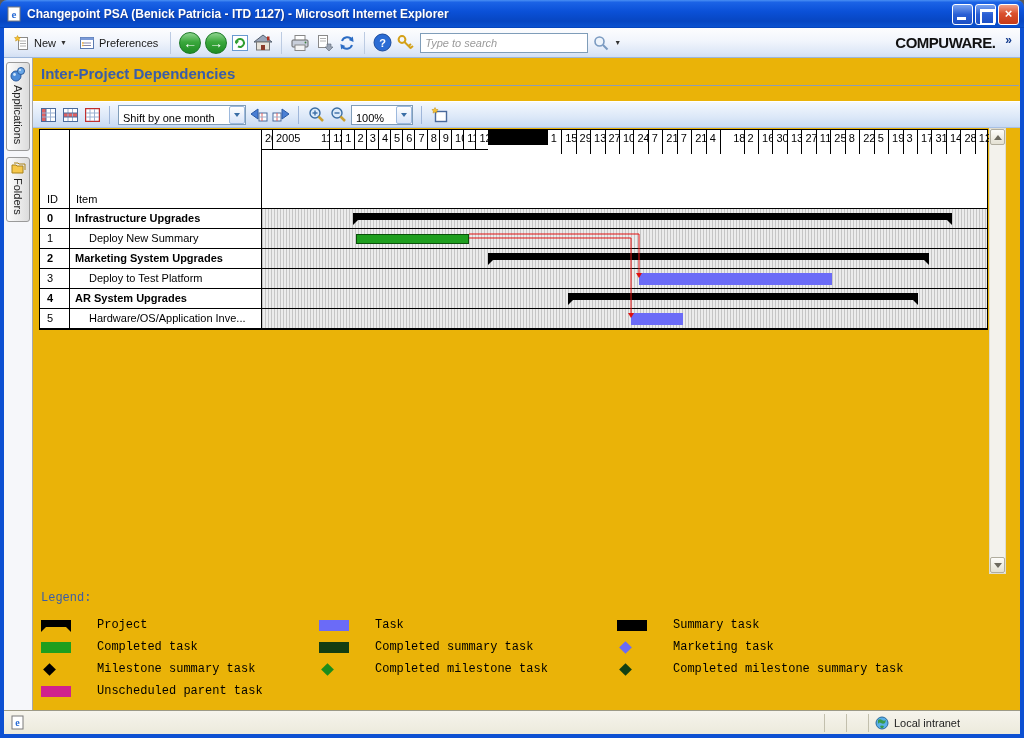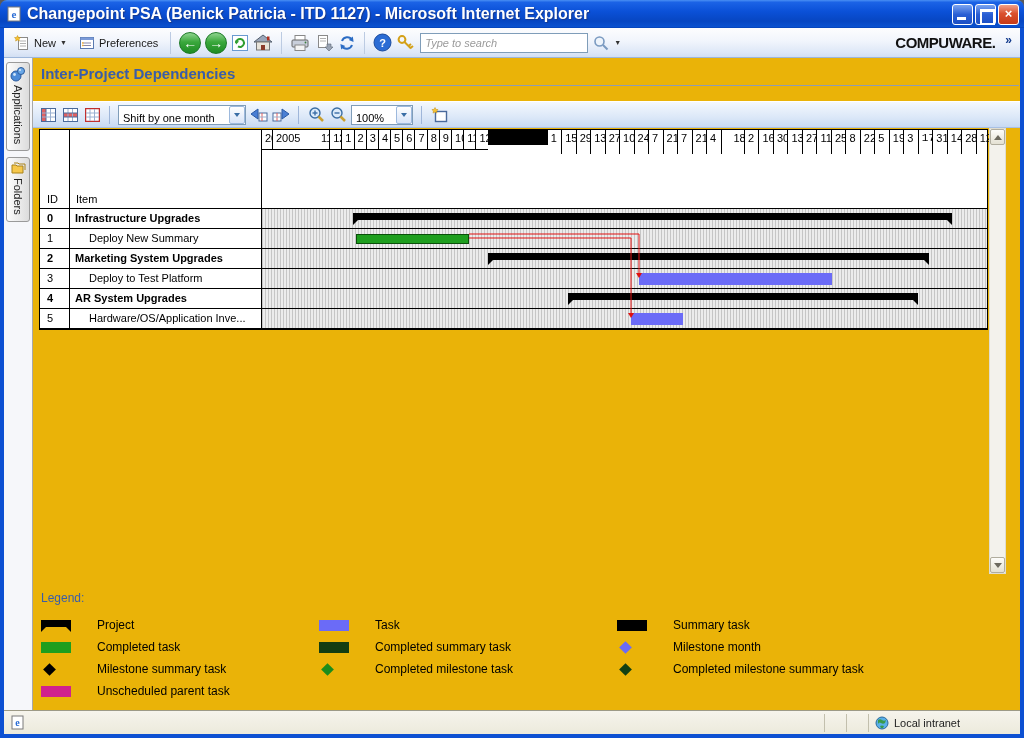--- a/index.html
+++ b/index.html
@@ -2,21 +2,21 @@
 <html><head>
 <meta charset="utf-8">
 <style>
   * { margin:0; padding:0; box-sizing:border-box; }
   html,body { width:1024px; height:738px; background:#5a5a5a; font-family:"Liberation Sans", sans-serif; }
   .window { width:1024px; height:738px; display:flex; flex-direction:column; }
 
   
   .titlebar { height:28px; border-radius:7px 7px 0 0; display:flex; align-items:center; padding:0 5px 0 6px;
     background:linear-gradient(180deg,#4a90f4 0%,#1b63e6 8%,#0b51d8 40%,#0746c2 75%,#0b51cf 95%,#0340b4 100%); }
-  .titlebar .title { color:#fff; font-weight:bold; font-size:16px; margin-left:5px; text-shadow:1px 1px 1px #1a3a8a;
+  .titlebar .title { color:#fff; font-weight:bold; font-size:12px; margin-left:5px; text-shadow:1px 1px 1px #1a3a8a;
     flex:1; white-space:nowrap; overflow:hidden; }
   .win-btn { width:21px; height:21px; border-radius:3px; margin-left:2px; border:1px solid #fff;
     background:linear-gradient(180deg,#7ba4f0,#2a5fd4 50%,#1c4fc4); position:relative; }
   .win-btn.close { background:linear-gradient(180deg,#f0a088,#da512e 45%,#c63a18); color:#fff; font-size:13px;
     font-weight:bold; text-align:center; line-height:18px; }
   .win-btn.minimize::after { content:""; position:absolute; left:4px; bottom:4px; width:9px; height:3px; background:#fff; }
   .win-btn.maximize::after { content:""; position:absolute; left:4px; top:4px; width:11px; height:11px;
     border:2px solid #fff; border-top-width:3px; }
 
   
@@ -97,21 +97,21 @@
 
   
   .vscroll { width:17px; height:446px; margin-left:1px; background:#f3f2ec; border:1px solid #e0ddd0;
     display:flex; flex-direction:column; justify-content:space-between; }
   .scroll-btn { width:15px; height:16px; border:1px solid #b0ad9e; border-radius:2px;
     background:linear-gradient(180deg,#fdfdfa,#e4e1d2); display:flex; align-items:center; justify-content:center; }
   .scroll-btn.up::after { content:""; border-left:4px solid transparent; border-right:4px solid transparent; border-bottom:5px solid #6d6a5e; }
   .scroll-btn.down::after { content:""; border-left:4px solid transparent; border-right:4px solid transparent; border-top:5px solid #6d6a5e; }
 
   
-  .legend { margin:17px 0 0 8px; }
+  .legend { margin:17px 0 0 8px;font-family:Liberation Mono, monospace; }
   .legend-title { font-size:12px; color:#3a5da8; }
   .legend-grid { margin-top:9px; display:grid; grid-template-columns:278px 298px 1fr; grid-auto-rows:22px; }
   .legend-item { display:flex; align-items:center; font-size:12px; color:#000; }
   .sw-slot { width:56px; display:flex; align-items:center; }
   .sw-bar { width:30px; height:11px; }
   .sw-diamond { width:9px; height:9px; transform:rotate(45deg); margin-left:4px; }
   .sw-project { width:30px; height:7px; position:relative; margin-top:-4px; }
   .sw-project::before { content:""; position:absolute; left:0; top:100%; border-top:5px solid #000; border-right:5px solid transparent; }
   .sw-project::after { content:""; position:absolute; right:0; top:100%; border-top:5px solid #000; border-left:5px solid transparent; }
 
@@ -433,21 +433,21 @@
                     <div class="tl-cell" style="flex: 1 1 0%;">30</div>
                     <div class="tl-cell" style="flex: 1 1 0%;">13</div>
                     <div class="tl-cell" style="flex: 1 1 0%;">27</div>
                     <div class="tl-cell" style="flex: 1 1 0%;">11</div>
                     <div class="tl-cell" style="flex: 1 1 0%;">25</div>
                     <div class="tl-cell" style="flex: 1 1 0%;">8</div>
                     <div class="tl-cell" style="flex: 1 1 0%;">22</div>
                     <div class="tl-cell" style="flex: 1 1 0%;">5</div>
                     <div class="tl-cell" style="flex: 1 1 0%;">19</div>
                     <div class="tl-cell" style="flex: 1 1 0%;">3</div>
-                    <div class="tl-cell" style="flex: 1 1 0%; font-family: Liberation Mono, monospace;">17</div>
+                    <div class="tl-cell" style="flex: 1 1 0%;">17</div>
                     <div class="tl-cell" style="flex: 1 1 0%;">31</div>
                     <div class="tl-cell" style="flex: 1 1 0%;">14</div>
                     <div class="tl-cell" style="flex: 1 1 0%;">28</div>
                     <div class="tl-cell" style="flex: 1 1 0%;">12</div>
                     <div class="tl-cell" style="flex: 0.4 1 0%;"></div>
                   </div>
               </div>
             </div>
             <div class="grows" id="grows">
                 <div class="g-row">
@@ -536,21 +536,21 @@
               <div class="legend-item">
                 <div class="sw-slot">
                   <div class="sw-bar" style="background: rgb(18, 61, 18);"></div>
                 </div>
                 <span>Completed summary task</span>
               </div>
               <div class="legend-item">
                 <div class="sw-slot">
                   <div class="sw-diamond" style="background: rgb(107, 107, 247);"></div>
                 </div>
-                <span>Milestone month</span>
+                <span>Marketing task</span>
               </div>
               <div class="legend-item">
                 <div class="sw-slot">
                   <div class="sw-diamond" style="background: rgb(0, 0, 0);"></div>
                 </div>
                 <span>Milestone summary task</span>
               </div>
               <div class="legend-item">
                 <div class="sw-slot">
                   <div class="sw-diamond" style="background: rgb(28, 140, 28);"></div>

